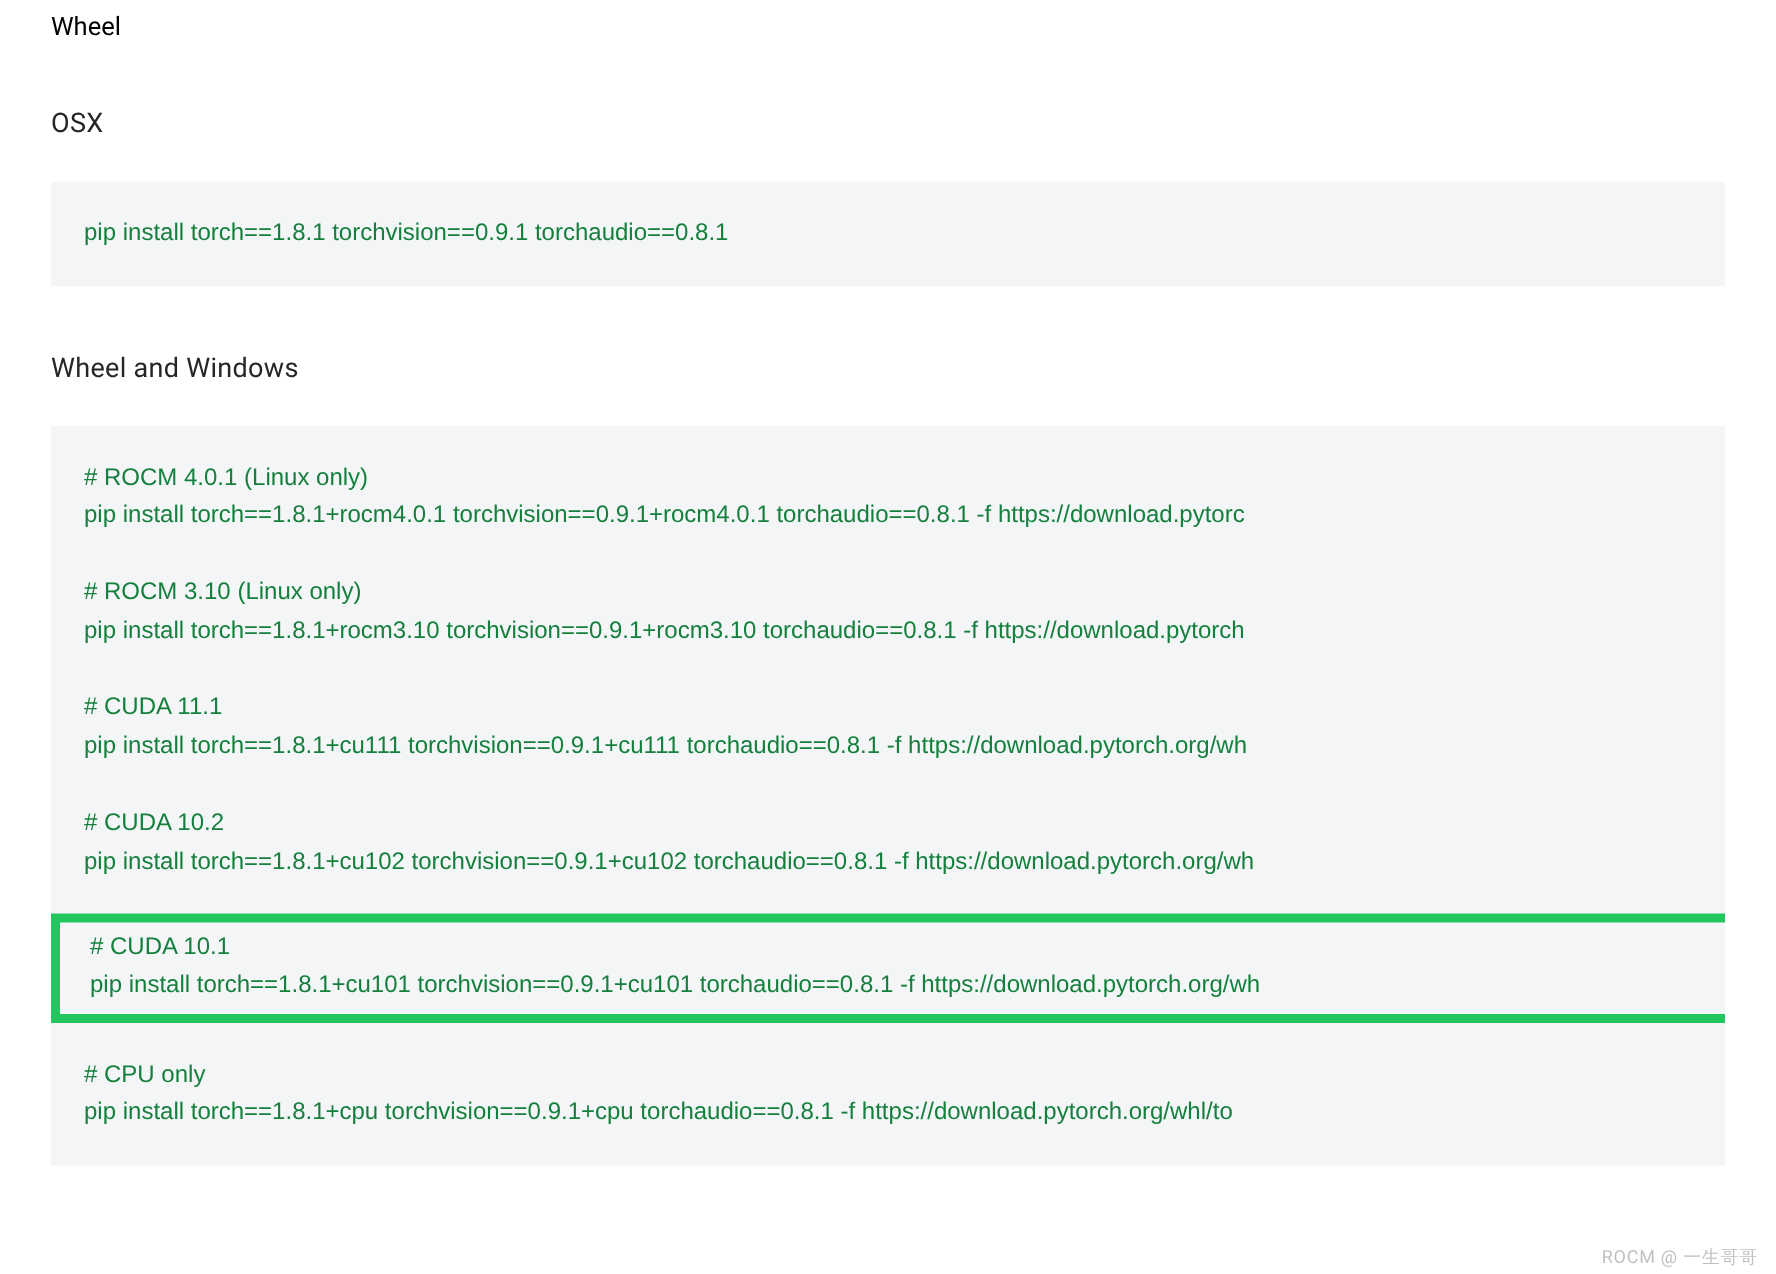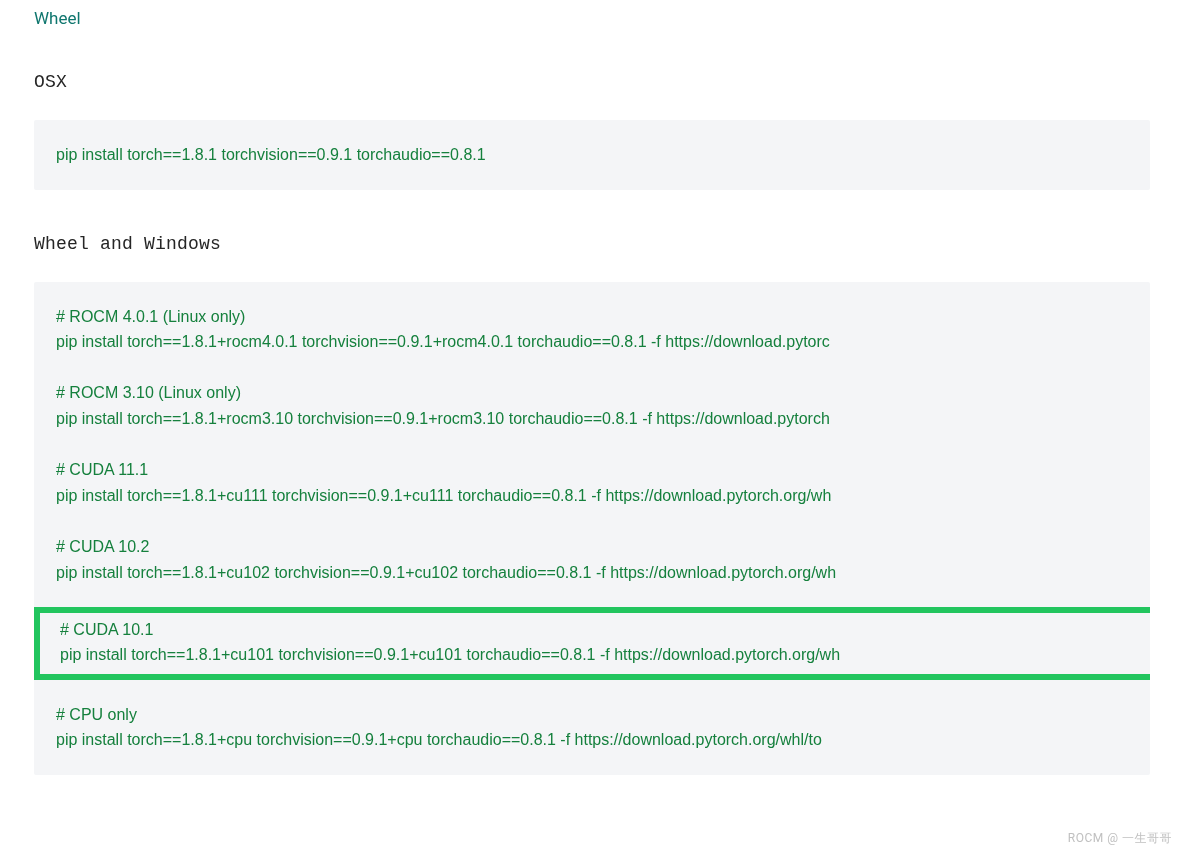--- a/index.html
+++ b/index.html
@@ -9,30 +9,29 @@
     background: #ffffff;
     color: #262626;
     width: 1184px;
   }
   .content {
     padding: 8px 34px 0 34px;
   }
   h4 {
     font-size: 17px;
     font-weight: 400;
-    color: #0f766e;
+    color: #000000;
     margin: 0 0 32px 0;
   }
   h3 {
     font-size: 18px;
     font-weight: 400;
     color: #262626;
     margin: 44px 0 28px 0;
     letter-spacing: 0.2px;
-    font-family: Liberation Mono, monospace;
   }
   pre.codeblock {
     background: #f4f5f7;
     border-radius: 2px;
     padding: 22px 22px;
     margin: 0 0 8px 0;
     font-family: Liberation Sans, sans-serif;
     font-size: 16px;
     line-height: 25.6px;
     color: #15803d;

